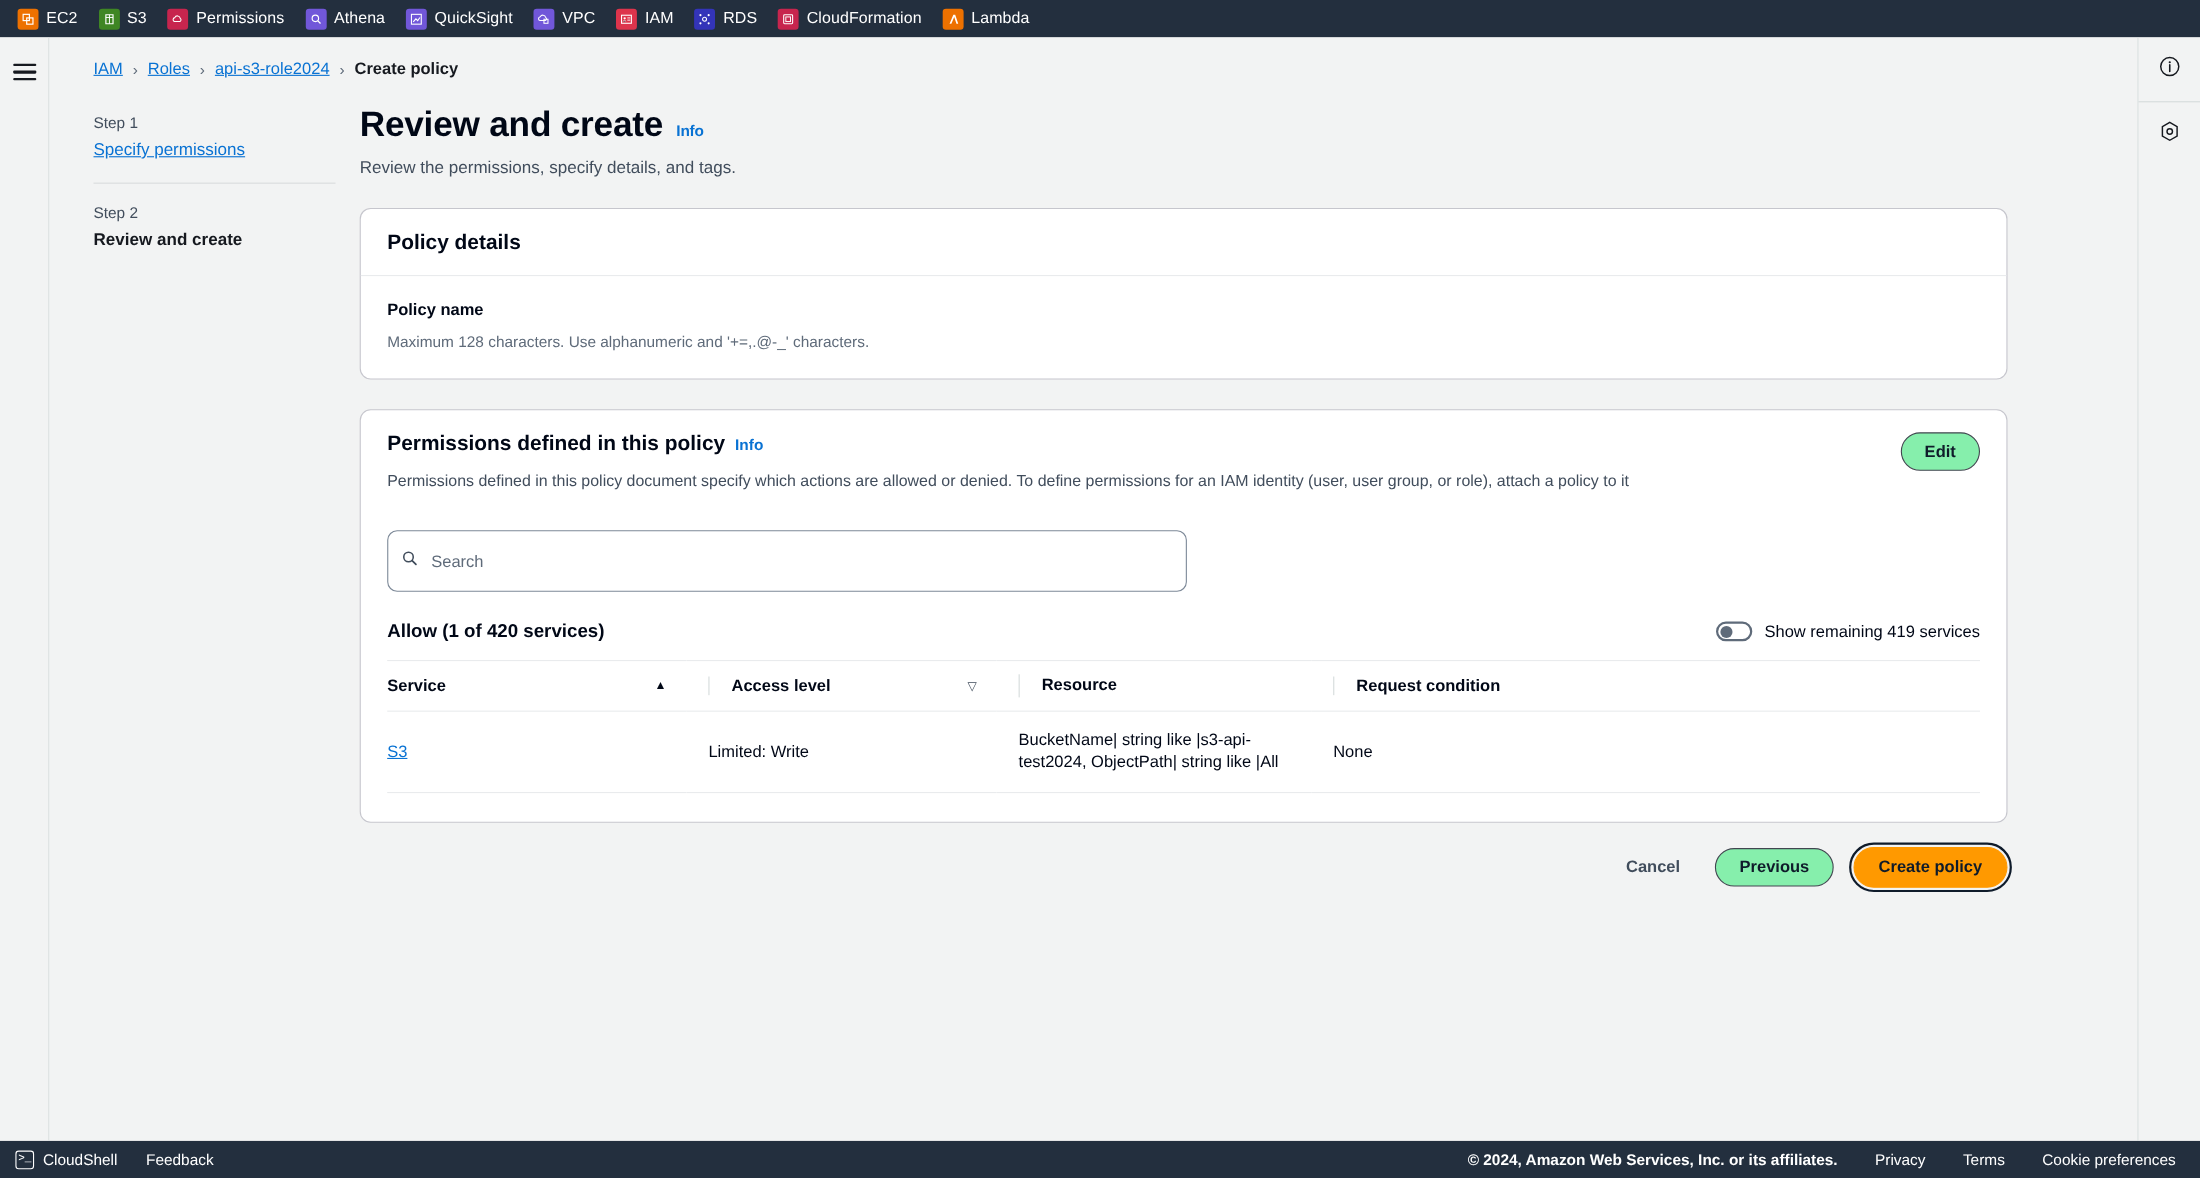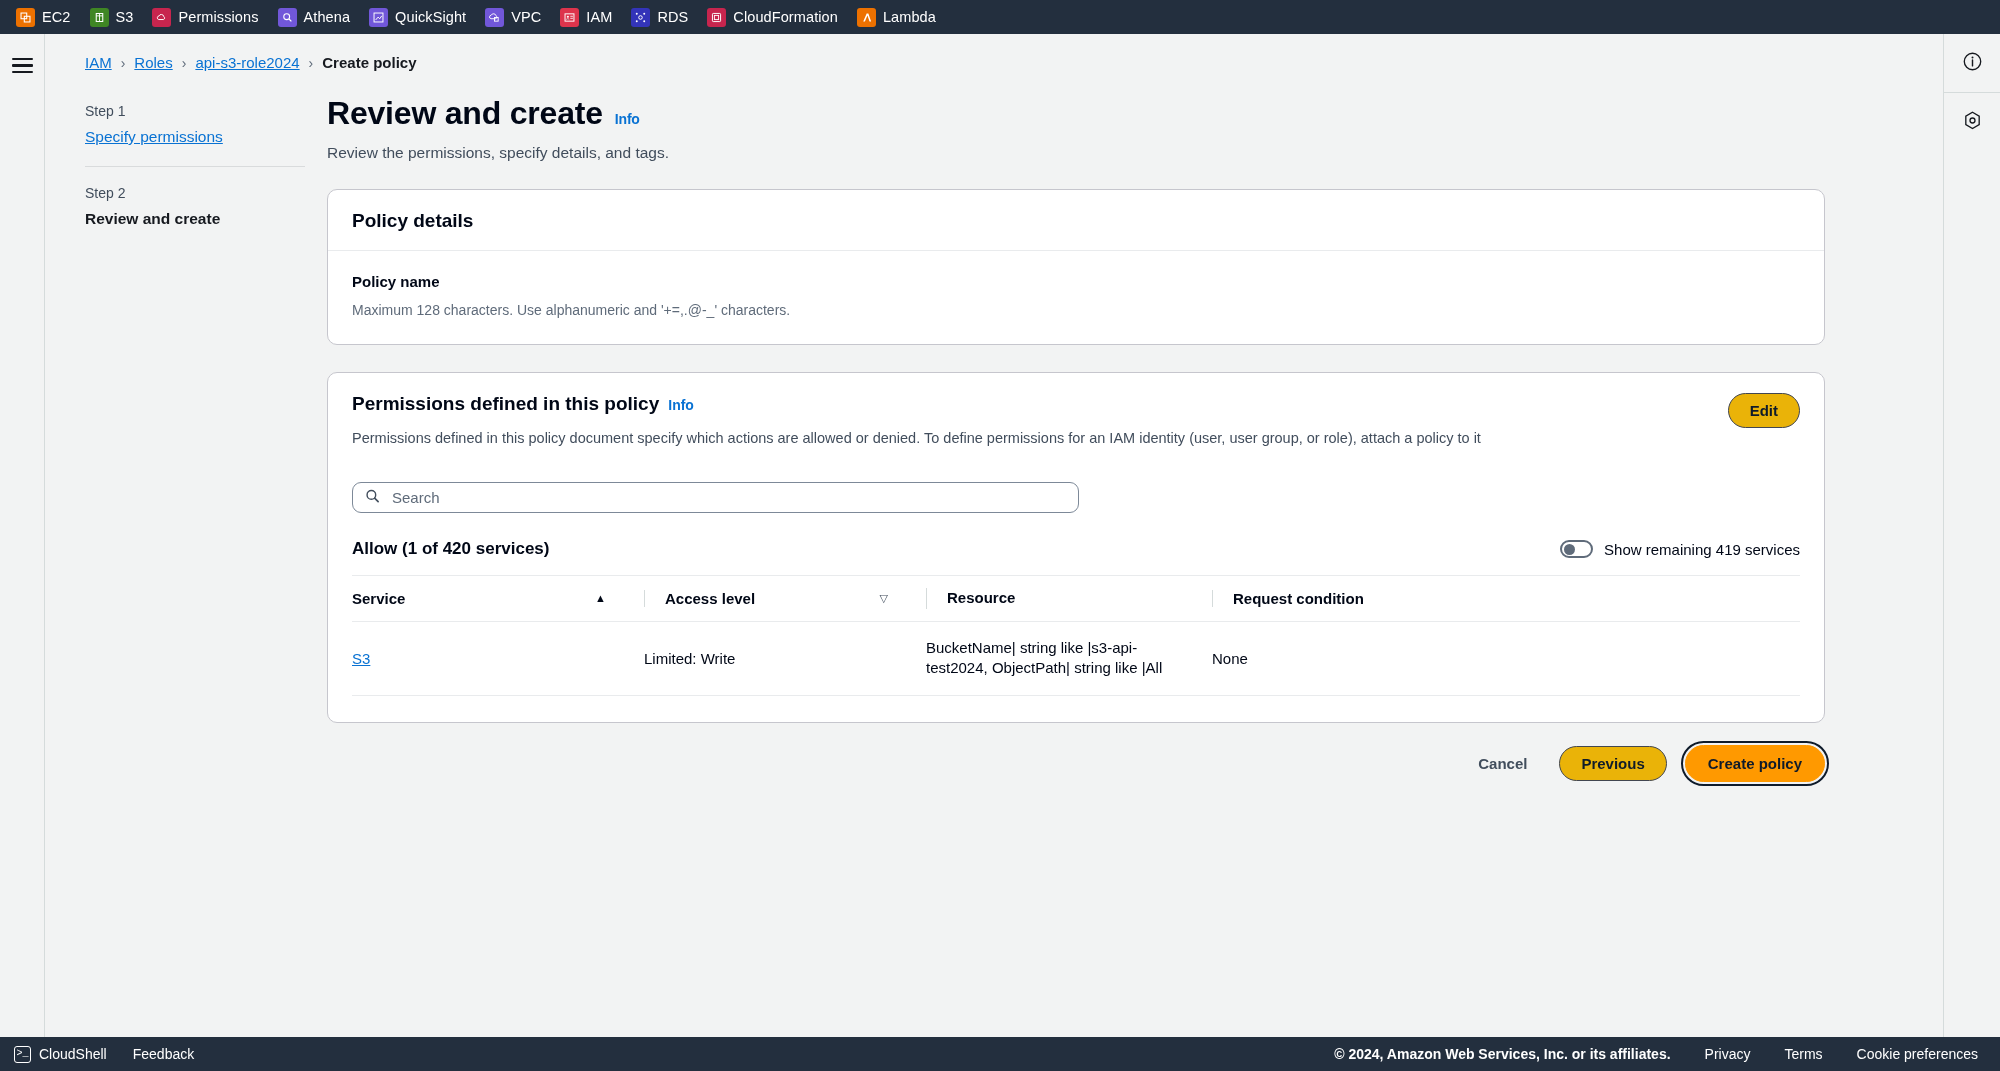--- a/index.html
+++ b/index.html
@@ -153,21 +153,21 @@
   .card-body { padding: 22px 24px 26px 24px; }
 
   .btn {
     font-family: "Liberation Sans", sans-serif;
     font-size: 15px; font-weight: bold;
     border-radius: 21px;
     cursor: pointer;
     white-space: nowrap;
   }
   .btn-normal {
-    background: #eab308; color: #0f1b2a;
+    background: #86efac; color: #0f1b2a;
     border: 1.6px solid #424650;
     padding: 8px 21px;
   }
   .btn-primary {
     background: #ff9900; color: #0f1b2a;
     border: 1.6px solid #ff9900;
     padding: 9px 22px;
   }
   .btn-primary.focused { outline: 2.5px solid #0f1b2a; outline-offset: 2px; }
   .btn-link {
@@ -196,21 +196,21 @@
   .field-foot { font-size: 14px; color: #5f6b7a; margin-top: 12px; }
 
   
   .search-wrap {
     position: relative;
     width: 727px;
     margin-top: 24px;
   }
   .search-input {
     width: 100%;
-    height: 31px;
+    height: 56px;
     padding: 6px 12px 6px 39px;
     font-size: 15px;
     font-family: "Liberation Sans", sans-serif;
     color: #000716;
     border: 1.4px solid #7d8998;
     border-radius: 9px;
     background: #ffffff;
     outline: none;
   }
   .search-input::placeholder { color: #5f6b7a; font-style: normal; }

